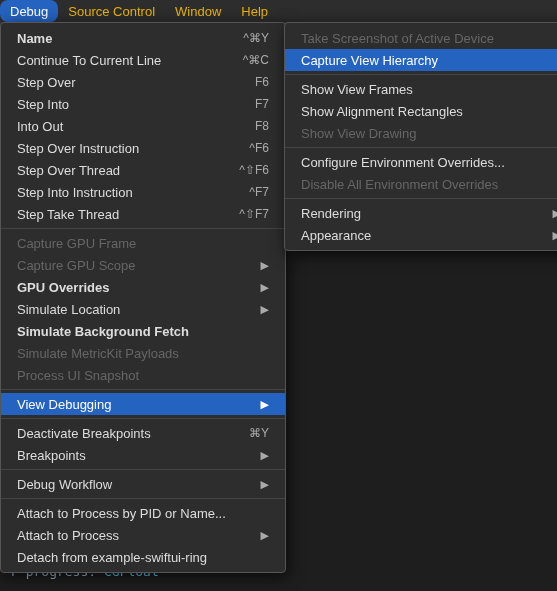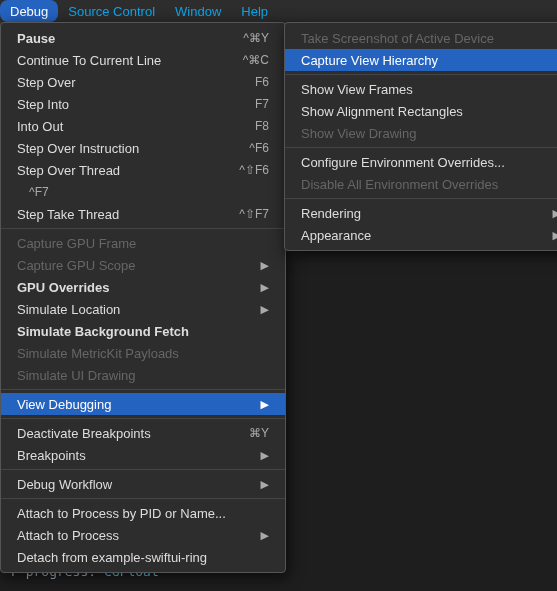--- a/index.html
+++ b/index.html
@@ -65,21 +65,21 @@
       position: absolute;
       top: 0; left: 0; right: 0;
       height: 22px;
       background: #2d2d2d;
       display: flex;
       align-items: center;
     }
 
     .menu-item {
       padding: 2px 10px;
-      color: #0ea5e9;
+      color: #eab308;
       font-size: 13px;
       cursor: pointer;
       height: 22px;
       display: flex;
       align-items: center;
     }
 
     .menu-item.active {
       background: #2563c0;
       color: #fff;
@@ -247,21 +247,21 @@
 </div>
 
 <div class="bottom-code">
   <div class="code-line"><span class="highlight-pink">viewFinal</span><span style="color:#a8c0d6">: </span><span class="highlight-blue">View</span><span style="color:#a8c0d6"> {</span></div>
   <div class="code-line"><span style="color:#a8c0d6">r progress: </span><span class="highlight-blue">CGFloat</span></div>
 </div>
 
 <div class="dropdown-primary">
 
   <div class="menu-row">
-    <span class="label bold-label">Pause</span>
+    <span class="label bold-label">Name</span>
     <span class="shortcut">^⌘Y</span>
   </div>
   <div class="menu-row">
     <span class="label">Continue To Current Line</span>
     <span class="shortcut">^⌘C</span>
   </div>
   <div class="menu-row">
     <span class="label">Step Over</span>
     <span class="shortcut">F6</span>
   </div>
@@ -275,20 +275,21 @@
   </div>
   <div class="menu-row">
     <span class="label">Step Over Instruction</span>
     <span class="shortcut">^F6</span>
   </div>
   <div class="menu-row">
     <span class="label">Step Over Thread</span>
     <span class="shortcut">^⇧F6</span>
   </div>
   <div class="menu-row">
+    <span class="label">Step Into Instruction</span>
     <span class="shortcut">^F7</span>
   </div>
   <div class="menu-row">
     <span class="label">Step Take Thread</span>
     <span class="shortcut">^⇧F7</span>
   </div>
 
   <div class="menu-separator"></div>
 
   <div class="menu-row disabled">
@@ -306,21 +307,21 @@
     <span class="label">Simulate Location</span>
     <span class="arrow">▶</span>
   </div>
   <div class="menu-row">
     <span class="label bold-label">Simulate Background Fetch</span>
   </div>
   <div class="menu-row disabled">
     <span class="label">Simulate MetricKit Payloads</span>
   </div>
   <div class="menu-row disabled">
-    <span class="label">Simulate UI Drawing</span>
+    <span class="label">Process UI Snapshot</span>
   </div>
 
   <div class="menu-separator"></div>
 
   <div class="menu-row active">
     <span class="label">View Debugging</span>
     <span class="arrow">▶</span>
   </div>
 
   <div class="menu-separator"></div>

